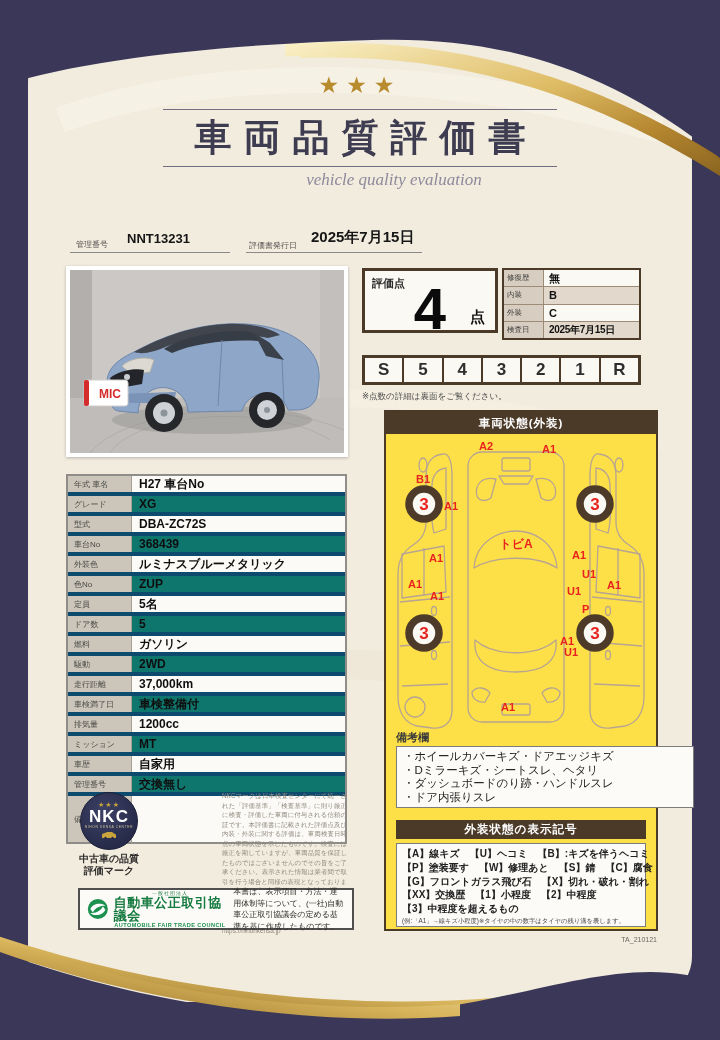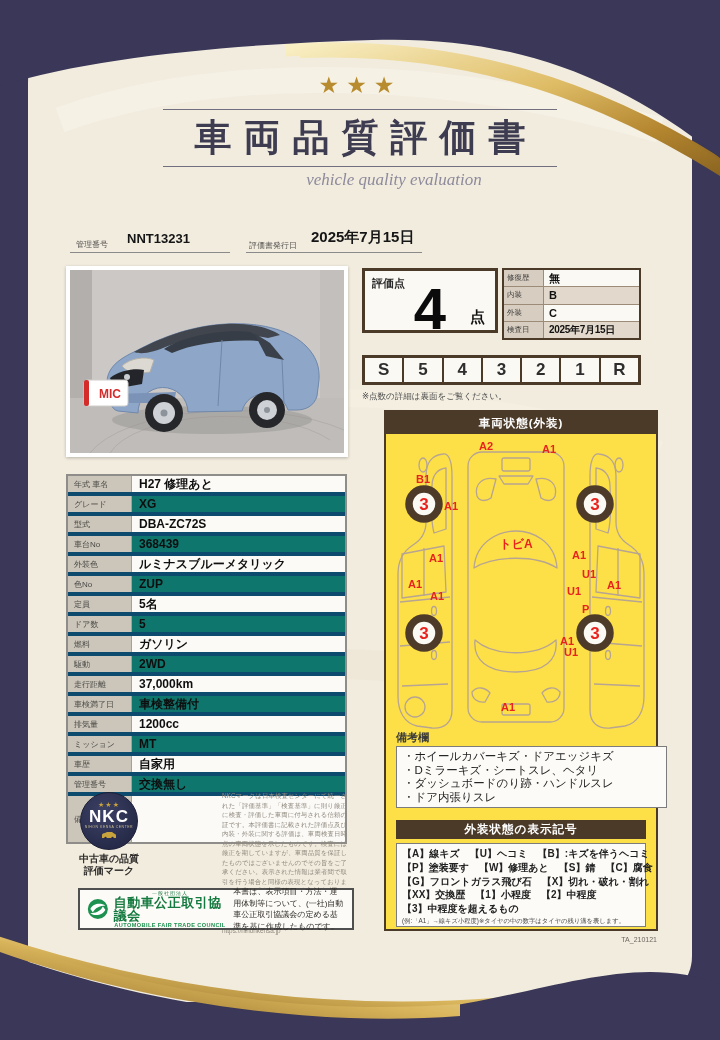--- a/index.html
+++ b/index.html
@@ -52,21 +52,21 @@
   .spec-row.tall{height:46px;}
   .spec-label{width:64px;background:#cbc5ba;font-size:8px;color:#4a4a46;display:flex;align-items:center;padding-left:6px;border-right:1px solid #a8a094;box-sizing:border-box;}
   .spec-value{flex:1;display:flex;align-items:center;padding-left:7px;font-weight:700;font-size:12px;color:#0e0e0e;background:#fbfaf7;}
   .spec-row.alt .spec-value{background:#0f766e;}
 
   
   .cond{left:384px;top:410px;width:274px;height:521px;border:2.5px solid #4c3a29;background:#fde047;box-sizing:border-box;}
   .cond-title{height:22px;background:#4c3a29;color:#fff;font-weight:700;font-size:11.5px;display:flex;align-items:center;justify-content:center;letter-spacing:1px;}
   .diagram{left:0;top:22px;}
   .notes-label{left:10px;top:318px;font-weight:700;font-size:11px;color:#3a3a3a;}
-  .notes-box{left:10px;top:334px;width:271px;height:62px;background:#fcfbf8;border:1px solid #7c7c7c;padding:3px 6px;box-sizing:border-box;}
+  .notes-box{left:10px;top:334px;width:298px;height:62px;background:#fcfbf8;border:1px solid #7c7c7c;padding:3px 6px;box-sizing:border-box;}
   .note-line{font-size:11.5px;line-height:13.5px;color:#1c1c1c;white-space:nowrap;}
   .legend-bar{left:10px;top:408px;width:250px;height:19px;background:#4c3a29;color:#fff;font-weight:700;font-size:11.5px;display:flex;align-items:center;justify-content:center;letter-spacing:1px;}
   .legend-box{left:10px;top:431px;width:250px;height:84px;background:#fcfbf8;border:1px solid #7c7c7c;padding:3px 5px;box-sizing:border-box;}
   .legend-line{font-size:10px;font-weight:700;line-height:13.8px;color:#222;white-space:nowrap;}
   .legend-note{font-size:6.3px;color:#444;margin-top:1px;white-space:nowrap;}
   .ta-code{left:545px;top:936px;width:112px;text-align:right;font-size:7px;color:#6b675f;}
 
   
   .nkc-circle{left:80px;top:792px;width:58px;height:58px;border-radius:50%;
     background:radial-gradient(circle at 40% 35%,#3c4166,#262a48 75%);border:1px solid #1c1f38;
@@ -201,21 +201,21 @@
       <div class="scale-cell">3</div>
       <div class="scale-cell">2</div>
       <div class="scale-cell">1</div>
       <div class="scale-cell">R</div>
     </div>
   <div class="abs scale-note">※点数の詳細は裏面をご覧ください。</div>
 
   <div class="abs spec-table">
       <div class="spec-row">
         <div class="spec-label">年式 車名</div>
-        <div class="spec-value">H27 修理あと</div>
+        <div class="spec-value">H27 車台No</div>
       </div>
       <div class="spec-row alt">
         <div class="spec-label">グレード</div>
         <div class="spec-value">XG</div>
       </div>
       <div class="spec-row">
         <div class="spec-label">型式</div>
         <div class="spec-value">DBA-ZC72S</div>
       </div>
       <div class="spec-row alt">

